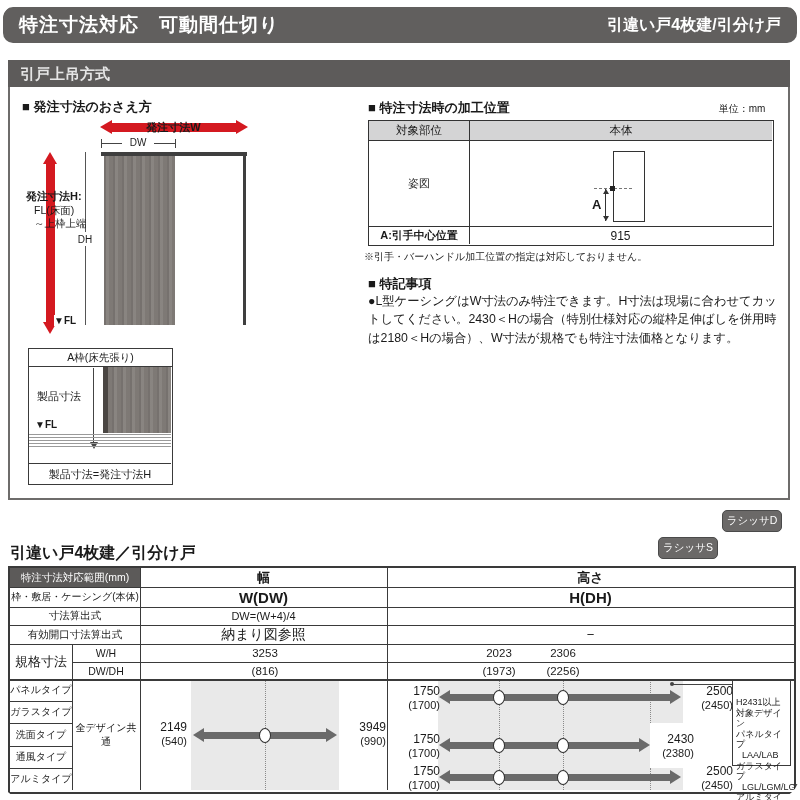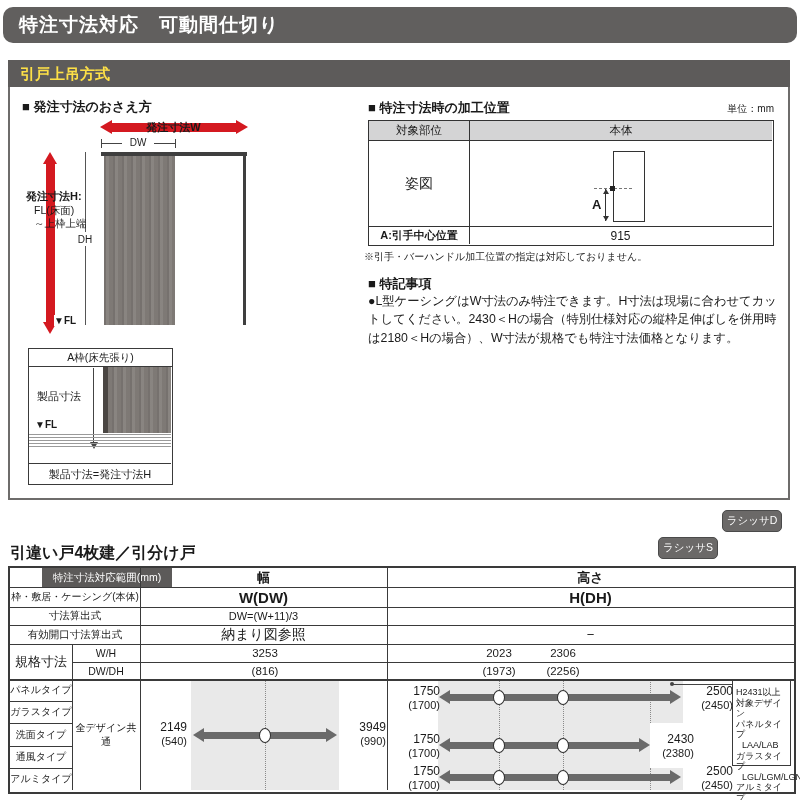--- a/index.html
+++ b/index.html
@@ -1,27 +1,27 @@
 <!DOCTYPE html>
 <html><head>
 <meta charset="utf-8">
 <style>
   html,body{margin:0;padding:0;background:#ffffff;}
   #canvas{position:relative;width:800px;height:800px;background:#ffffff;overflow:hidden;
-          font-family:"Liberation Sans","DejaVu Sans",sans-serif;color:#1a1a1a;}
+          font-family:"Liberation Sans","DejaVu Sans",sans-serif;color:#1a1a1a;border-radius:27px;}
   .abs{position:absolute;}
   .ctr{display:flex;align-items:center;justify-content:center;text-align:center;}
   
   .titlebar{left:3px;top:7px;width:794px;height:36px;background:#615f5e;border-radius:10px;
             display:flex;align-items:center;justify-content:space-between;padding:0 16px;box-sizing:border-box;}
   .titlebar .main{color:#fff;font-size:19px;font-weight:bold;letter-spacing:1px;}
   .titlebar .sub{color:#fff;font-size:16px;font-weight:bold;}
   
   .sec1{left:8px;top:60px;width:782px;height:440px;border:2px solid #6e6c6b;background:#fff;box-sizing:border-box;}
-  .sec1head{left:8px;top:60px;width:782px;height:27px;background:#5d5b5a;color:#fde047;font-size:15px;
+  .sec1head{left:8px;top:60px;width:782px;height:27px;background:#5d5b5a;color:#e5e5e5;font-size:15px;
             font-weight:bold;line-height:27px;padding-left:12px;box-sizing:border-box;}
   .h2{font-size:13px;font-weight:bold;}
   .small{font-size:10px;}
   
   .hl{height:0;border-top:1px solid #3a3a3a;}
   .vl{width:0;border-left:1px solid #3a3a3a;}
   .dotv{width:0;border-left:1px dotted #8a8a8a;}
   
   .wood{background-color:#837e7a;
         background-image:repeating-linear-gradient(90deg,rgba(0,0,0,0.10) 0 2px,rgba(255,255,255,0.05) 2px 5px,rgba(0,0,0,0.04) 5px 9px);}
@@ -38,30 +38,31 @@
   .grh:after{content:"";position:absolute;right:-11px;top:-4px;border-top:7.5px solid transparent;border-bottom:7.5px solid transparent;border-left:11px solid #6a6a6a;}
   .knob{width:12px;height:15px;background:#fff;border:1.5px solid #2e2e2e;border-radius:50%;box-sizing:border-box;z-index:5;}
   .band{background:#e9e9e9;}
   
   .grayhead{background:#d4d4d5;}
   .darkcell{background:#5c5a59;color:#fff;}
   .badge{height:20px;width:58px;background:#6b6968;border:1px solid #4a4a4a;border-radius:5px;
          color:#fff;font-size:10.5px;display:flex;align-items:center;justify-content:center;}
   .num{font-size:12px;line-height:1.15;text-align:right;}
   .num .s{font-size:11px;}
-  .sidebox{border:1px solid #3a3a3a;background:#fff;font-size:9px;line-height:1.18;padding:6px 3px;box-sizing:border-box;}
+  .sidebox{border:1px solid #3a3a3a;background:#fff;font-size:9px;line-height:1.18;padding:16px 3px;box-sizing:border-box;}
   .sidebox .ind{padding-left:6px;}
 </style>
 </head>
 <body>
 
 <div id="canvas">
 
   <div class="abs titlebar">
     <span class="main">特注寸法対応　可動間仕切り</span>
+    <span class="sub">引違い戸4枚建/引分け戸</span>
   </div>
 
   <div class="abs sec1"></div>
   <div class="abs sec1head">引戸上吊方式</div>
 
   <div class="abs h2" style="left:22px;top:98px;">■ 発注寸法のおさえ方</div>
 
   <div class="abs" style="left:22px;top:118px;width:240px;height:228px;">
 
     <div class="abs" style="left:79px;top:34px;width:146px;height:4px;background:#3f3f3f;"></div>
@@ -101,26 +102,26 @@
     <div class="abs" style="left:61px;top:93px;border-left:4px solid transparent;border-right:4px solid transparent;border-top:7px solid #444;"></div>
     <div class="abs" style="left:8px;top:40px;font-size:11px;">製品寸法</div>
     <div class="abs" style="left:6px;top:70px;font-size:10px;font-weight:bold;">▼FL</div>
 
     <div class="abs" style="left:0;top:85px;width:142px;height:13px;background:repeating-linear-gradient(180deg,#9a9a9a 0 1px,transparent 1px 3px);"></div>
 
     <div class="abs ctr" style="left:0;bottom:0;width:142px;height:20px;border-top:1px solid #3a3a3a;font-size:11px;">製品寸法=発注寸法H</div>
   </div>
 
   <div class="abs h2" style="left:368px;top:99px;">■ 特注寸法時の加工位置</div>
-  <div class="abs small" style="left:710px;top:102px;width:64px;text-align:right;">単位：mm</div>
+  <div class="abs small" style="left:710px;top:102px;width:64px;text-align:center;">単位：mm</div>
 
   <div class="abs" style="left:368px;top:120px;width:406px;height:126px;border:1.5px solid #333;box-sizing:border-box;background:#fff;">
     <div class="abs grayhead ctr" style="left:0;top:0;width:100px;height:20px;border-bottom:1px solid #333;font-size:11.5px;box-sizing:border-box;">対象部位</div>
     <div class="abs grayhead ctr" style="left:100px;top:0;width:303px;height:20px;border-bottom:1px solid #333;border-left:1px solid #333;font-size:11.5px;box-sizing:border-box;">本体</div>
-    <div class="abs ctr" style="left:0;top:20px;width:100px;height:85px;font-size:14px;">姿図</div>
+    <div class="abs ctr" style="left:0;top:20px;width:100px;height:85px;font-size:11px;">姿図</div>
     <div class="abs" style="left:100px;top:20px;width:0;height:103px;border-left:1px solid #333;"></div>
 
     <div class="abs" style="left:244px;top:30px;width:32px;height:71px;border:1.5px solid #333;box-sizing:border-box;background:#fff;"></div>
     <div class="abs" style="left:225px;top:67px;width:38px;border-top:1px dashed #777;"></div>
     <div class="abs" style="left:241px;top:65px;width:5px;height:5px;background:#222;"></div>
     <div class="abs" style="left:236px;top:68px;width:0;height:32px;border-left:1px solid #333;"></div>
     <div class="abs" style="left:234px;top:68px;border-left:3px solid transparent;border-right:3px solid transparent;border-bottom:5px solid #333;"></div>
     <div class="abs" style="left:234px;top:95px;border-left:3px solid transparent;border-right:3px solid transparent;border-top:5px solid #333;"></div>
     <div class="abs" style="left:223px;top:76px;font-size:13px;font-weight:bold;">A</div>
 
@@ -131,30 +132,30 @@
 
   <div class="abs h2" style="left:368px;top:275px;">■ 特記事項</div>
   <div class="abs" style="left:368px;top:292px;width:420px;font-size:12.3px;line-height:1.5;">●L型ケーシングはW寸法のみ特注できます。H寸法は現場に合わせてカットしてください。2430＜Hの場合（特別仕様対応の縦枠足伸ばしを併用時は2180＜Hの場合）、W寸法が規格でも特注寸法価格となります。</div>
 
   <div class="abs" style="left:10px;top:543px;font-size:16px;font-weight:bold;">引違い戸4枚建／引分け戸</div>
   <div class="abs badge" style="left:658px;top:537px;">ラシッサS</div>
   <div class="abs badge" style="left:722px;top:510px;">ラシッサD</div>
 
   <div class="abs" style="left:8px;top:566px;width:784px;height:224px;border:2px solid #3a3a3a;box-sizing:content-box;background:#fff;">
 
-    <div class="abs darkcell ctr" style="left:0;top:0;width:130px;height:19px;font-size:10.5px;margin-left:32px;">特注寸法対応範囲(mm)</div>
+    <div class="abs darkcell ctr" style="left:0;top:0;width:130px;height:19px;font-size:10.5px;">特注寸法対応範囲(mm)</div>
     <div class="abs ctr" style="left:130px;top:0;width:247px;height:19px;font-size:13px;font-weight:bold;">幅</div>
     <div class="abs ctr" style="left:377px;top:0;width:407px;height:19px;font-size:13px;font-weight:bold;">高さ</div>
 
     <div class="abs ctr" style="left:130px;top:19px;width:247px;height:20px;font-size:15px;font-weight:bold;">W(DW)</div>
     <div class="abs ctr" style="left:0;top:19px;width:130px;height:20px;font-size:10px;">枠・敷居・ケーシング(本体)</div>
     <div class="abs ctr" style="left:377px;top:19px;width:407px;height:20px;font-size:15px;font-weight:bold;">H(DH)</div>
 
     <div class="abs ctr" style="left:0;top:39px;width:130px;height:18px;font-size:10.5px;">寸法算出式</div>
-    <div class="abs ctr" style="left:130px;top:39px;width:247px;height:18px;font-size:11px;">DW=(W+11)/3</div>
+    <div class="abs ctr" style="left:130px;top:39px;width:247px;height:18px;font-size:11px;">DW=(W+4)/4</div>
 
     <div class="abs ctr" style="left:0;top:57px;width:130px;height:19px;font-size:10.5px;">有効開口寸法算出式</div>
     <div class="abs ctr" style="left:130px;top:57px;width:247px;height:19px;font-size:14px;">納まり図参照</div>
     <div class="abs ctr" style="left:377px;top:57px;width:407px;height:19px;font-size:13px;">−</div>
 
     <div class="abs ctr" style="left:0;top:76px;width:62px;height:35px;font-size:13px;">規格寸法</div>
     <div class="abs ctr" style="left:62px;top:76px;width:68px;height:18px;font-size:10.5px;">W/H</div>
     <div class="abs ctr" style="left:62px;top:94px;width:68px;height:17px;font-size:10.5px;">DW/DH</div>
     <div class="abs ctr" style="left:225px;top:76px;width:60px;height:18px;font-size:11.5px;">3253</div>
     <div class="abs ctr" style="left:225px;top:94px;width:60px;height:17px;font-size:11.5px;">(816)</div>

